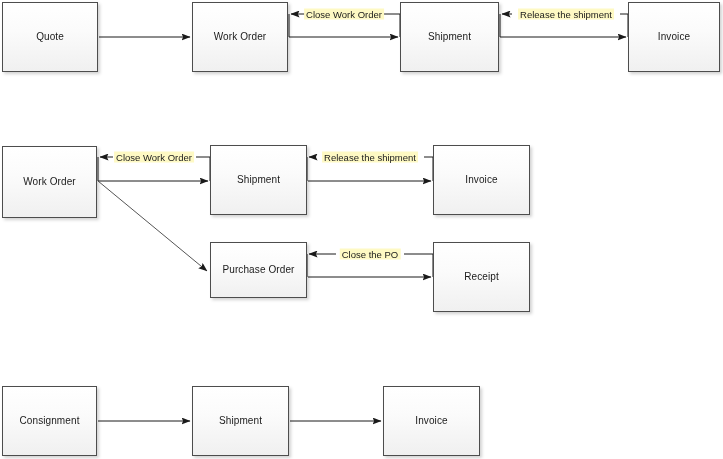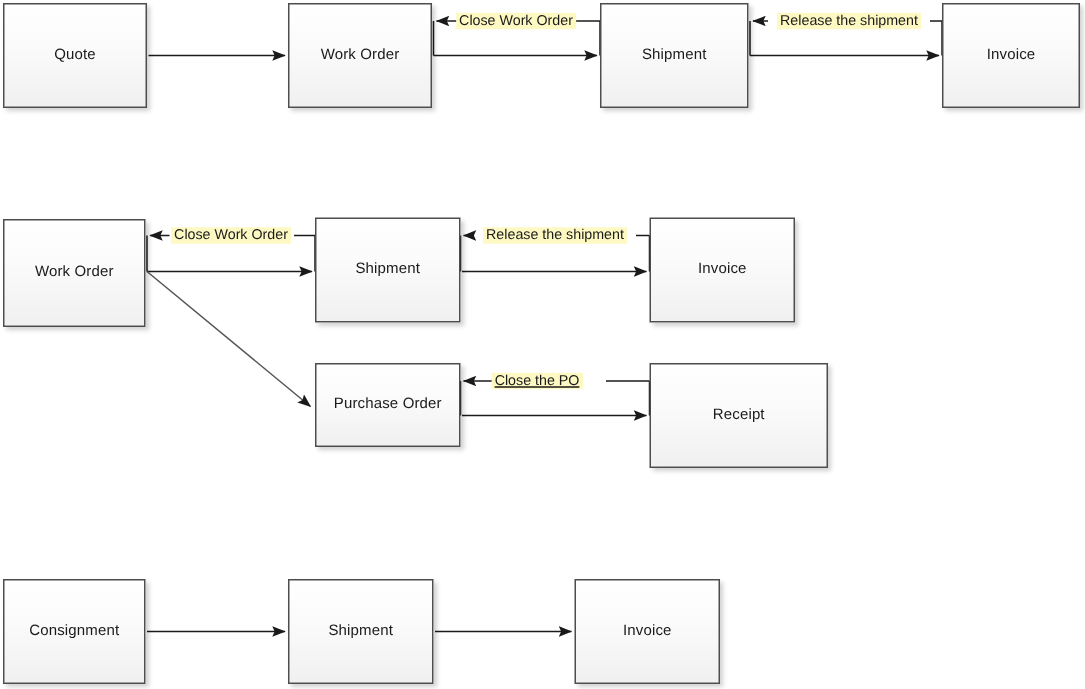--- a/index.html
+++ b/index.html
@@ -150,33 +150,33 @@
   </div>
   <div class="node" style="left:210px; top:145px; width:97px; height:70px;">
     <span class="node-label">Shipment</span>
   </div>
   <div class="node" style="left:433px; top:145px; width:97px; height:70px;">
     <span class="node-label">Invoice</span>
   </div>
   <div class="node" style="left:210px; top:242px; width:97px; height:56px;">
     <span class="node-label">Purchase Order</span>
   </div>
-  <div class="node" style="left:433px; top:242px; width:119px; height:70px;">
+  <div class="node" style="left:433px; top:242px; width:97px; height:70px;">
     <span class="node-label">Receipt</span>
   </div>
 
   <div class="node" style="left:2px; top:386px; width:95px; height:70px;">
     <span class="node-label">Consignment</span>
   </div>
   <div class="node" style="left:192px; top:386px; width:97px; height:70px;">
     <span class="node-label">Shipment</span>
   </div>
   <div class="node" style="left:383px; top:386px; width:97px; height:70px;">
     <span class="node-label">Invoice</span>
   </div>
 
   <div class="edge-label" style="left:344px; top:14px;">Close Work Order</div>
   <div class="edge-label" style="left:566px; top:14px;">Release the shipment</div>
   <div class="edge-label" style="left:154px; top:157px;">Close Work Order</div>
   <div class="edge-label" style="left:370px; top:157px;">Release the shipment</div>
-  <div class="edge-label" style="left:358px; top:254px;text-decoration:underline;">Close the PO</div>
+  <div class="edge-label" style="left:370px; top:254px;">Close the PO</div>
 
 </div>
 
 </body></html>

